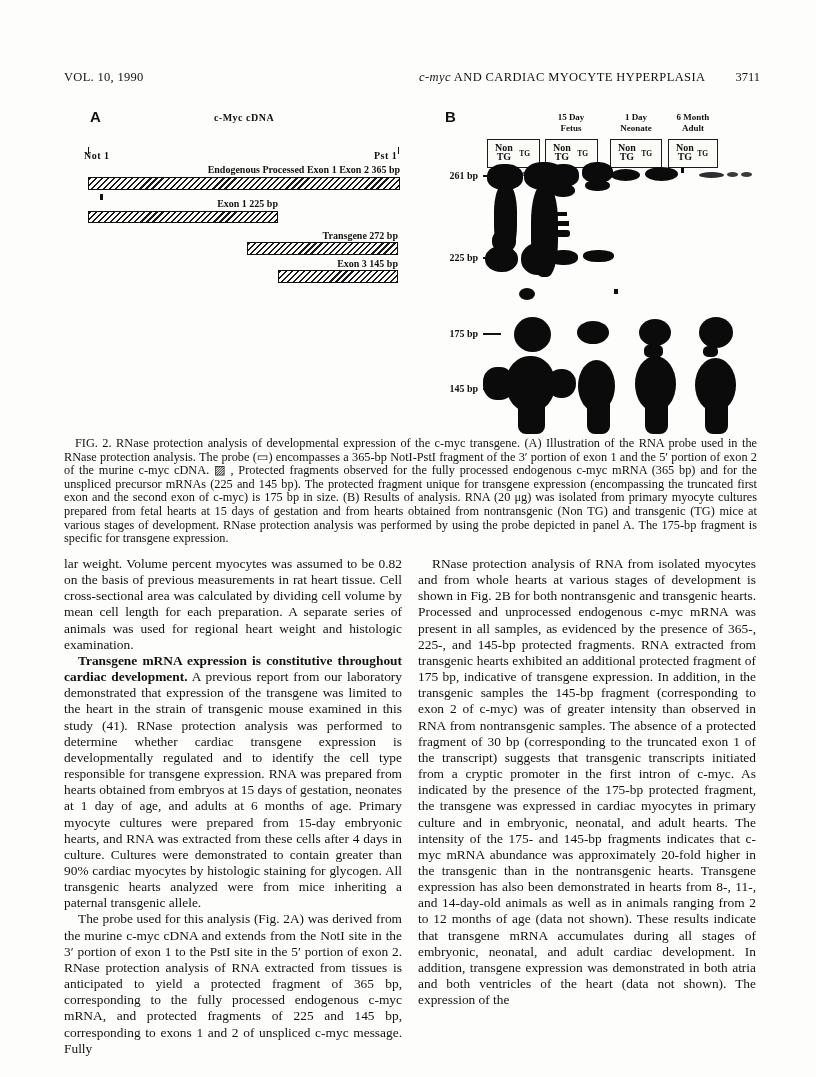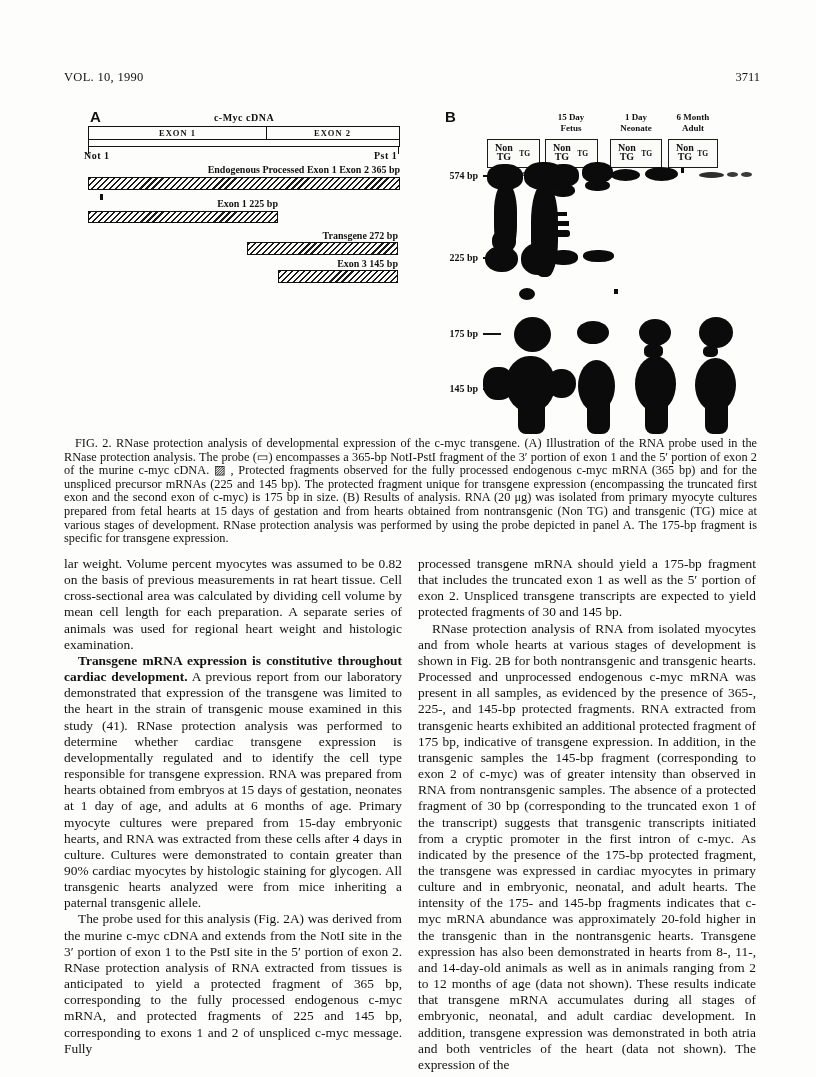--- a/index.html
+++ b/index.html
@@ -87,33 +87,28 @@
   .lead-bold { font-weight: bold; }
 </style>
 </head>
 <body>
 
 <div class="page">
 
   <div class="runhead">
     <span class="vol">VOL. 10, 1990</span>
     <span class="right">
+      <span class="jtitle"><span class="it">c-myc</span><span> AND CARDIAC MYOCYTE HYPERPLASIA</span></span>
       <span>3711</span>
     </span>
   </div>
 
   <div class="abs panel-label" style="left:90px; top:108px;">A</div>
   <div class="abs alabel" style="left:88px; top:112px; width:312px; text-align:center;">c-Myc cDNA</div>
 
-  <div class="abs probe-box" style="left:88px; top:126px; width:312px; height:21px;">
-    <div class="probe-midline"></div>
-    <div class="probe-divider"></div>
-    <div class="probe-cell" style="left:0; width:177px;">EXON 1</div>
-    <div class="probe-cell" style="left:177px; width:133px;">EXON 2</div>
-  </div>
   <div class="end-tick" style="left:88px; top:147px;"></div>
   <div class="end-tick" style="left:398px; top:147px;"></div>
   <div class="abs alabel" style="left:84px; top:150px;">Not 1</div>
   <div class="abs alabel" style="left:374px; top:150px;text-align:center;">Pst 1</div>
 
   <div class="abs bar-label" style="left:88px; top:164px; width:312px;">Endogenous Processed Exon 1 Exon 2 365 bp</div>
   <div class="abs hatch" style="left:88px; top:177px; width:312px; height:13px;"></div>
   <div class="abs" style="left:100px; top:194px; width:3px; height:6px; background:#111;"></div>
 
   <div class="abs bar-label" style="left:88px; top:198px; width:190px;">Exon 1   225 bp</div>
@@ -167,21 +162,21 @@
   </div>
   <div class="lane-box" style="left:668px; top:139px; width:50px;">
     <div class="nontg">
         <div>Non</div>
         <div>TG</div>
       </div>
     <div class="tg">TG</div>
   </div>
 
   <div class="marker" style="left:438px; top:170px;">
-    <span class="mlabel">574 bp</span>
+    <span class="mlabel">261 bp</span>
       <span class="dash"></span>
   </div>
   <div class="marker" style="left:438px; top:252px;">
     <span class="mlabel">225 bp</span>
       <span class="dash"></span>
   </div>
   <div class="marker" style="left:438px; top:328px;">
     <span class="mlabel">175 bp</span>
       <span class="dash"></span>
   </div>
@@ -238,18 +233,17 @@
 
   <div class="caption">FIG. 2. RNase protection analysis of developmental expression of the c-myc transgene. (A) Illustration of the RNA probe used in the RNase protection analysis. The probe (▭) encompasses a 365-bp NotI-PstI fragment of the 3′ portion of exon 1 and the 5′ portion of exon 2 of the murine c-myc cDNA. ▨ , Protected fragments observed for the fully processed endogenous c-myc mRNA (365 bp) and for the unspliced precursor mRNAs (225 and 145 bp). The protected fragment unique for transgene expression (encompassing the truncated first exon and the second exon of c-myc) is 175 bp in size. (B) Results of analysis. RNA (20 μg) was isolated from primary myocyte cultures prepared from fetal hearts at 15 days of gestation and from hearts obtained from nontransgenic (Non TG) and transgenic (TG) mice at various stages of development. RNase protection analysis was performed by using the probe depicted in panel A. The 175-bp fragment is specific for transgene expression.</div>
 
   <div class="columns">
     <div class="col">
       <p>lar weight. Volume percent myocytes was assumed to be 0.82 on the basis of previous measurements in rat heart tissue. Cell cross-sectional area was calculated by dividing cell volume by mean cell length for each preparation. A separate series of animals was used for regional heart weight and histologic examination.</p>
       <p class="indent"><span class="lead-bold">Transgene mRNA expression is constitutive throughout cardiac development.</span><span> A previous report from our laboratory demonstrated that expression of the transgene was limited to the heart in the strain of transgenic mouse examined in this study (41). RNase protection analysis was performed to determine whether cardiac transgene expression is developmentally regulated and to identify the cell type responsible for transgene expression. RNA was prepared from hearts obtained from embryos at 15 days of gestation, neonates at 1 day of age, and adults at 6 months of age. Primary myocyte cultures were prepared from 15-day embryonic hearts, and RNA was extracted from these cells after 4 days in culture. Cultures were demonstrated to contain greater than 90% cardiac myocytes by histologic staining for glycogen. All transgenic hearts analyzed were from mice inheriting a paternal transgenic allele.</span></p>
       <p class="indent">The probe used for this analysis (Fig. 2A) was derived from the murine c-myc cDNA and extends from the NotI site in the 3′ portion of exon 1 to the PstI site in the 5′ portion of exon 2. RNase protection analysis of RNA extracted from tissues is anticipated to yield a protected fragment of 365 bp, corresponding to the fully processed endogenous c-myc mRNA, and protected fragments of 225 and 145 bp, corresponding to exons 1 and 2 of unspliced c-myc message. Fully</p>
     </div>
     <div class="col">
-      <p>processed transgene mRNA should yield a 175-bp fragment that includes the truncated exon 1 as well as the 5′ portion of exon 2. Unspliced transgene transcripts are expected to yield protected fragments of 30 and 145 bp.</p>
       <p class="indent">RNase protection analysis of RNA from isolated myocytes and from whole hearts at various stages of development is shown in Fig. 2B for both nontransgenic and transgenic hearts. Processed and unprocessed endogenous c-myc mRNA was present in all samples, as evidenced by the presence of 365-, 225-, and 145-bp protected fragments. RNA extracted from transgenic hearts exhibited an additional protected fragment of 175 bp, indicative of transgene expression. In addition, in the transgenic samples the 145-bp fragment (corresponding to exon 2 of c-myc) was of greater intensity than observed in RNA from nontransgenic samples. The absence of a protected fragment of 30 bp (corresponding to the truncated exon 1 of the transcript) suggests that transgenic transcripts initiated from a cryptic promoter in the first intron of c-myc. As indicated by the presence of the 175-bp protected fragment, the transgene was expressed in cardiac myocytes in primary culture and in embryonic, neonatal, and adult hearts. The intensity of the 175- and 145-bp fragments indicates that c-myc mRNA abundance was approximately 20-fold higher in the transgenic than in the nontransgenic hearts. Transgene expression has also been demonstrated in hearts from 8-, 11-, and 14-day-old animals as well as in animals ranging from 2 to 12 months of age (data not shown). These results indicate that transgene mRNA accumulates during all stages of embryonic, neonatal, and adult cardiac development. In addition, transgene expression was demonstrated in both atria and both ventricles of the heart (data not shown). The expression of the</p>
     </div>
   </div>
 
 </div>
 
 </body></html>

